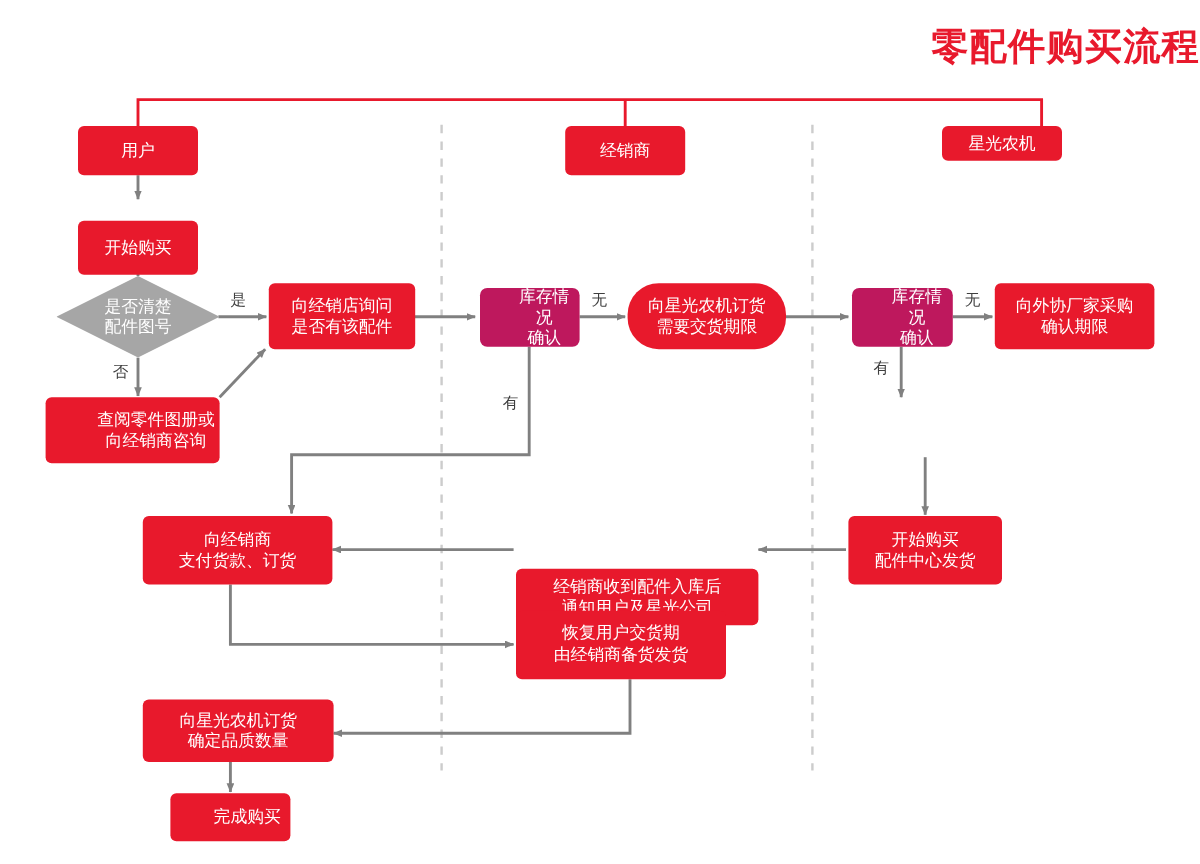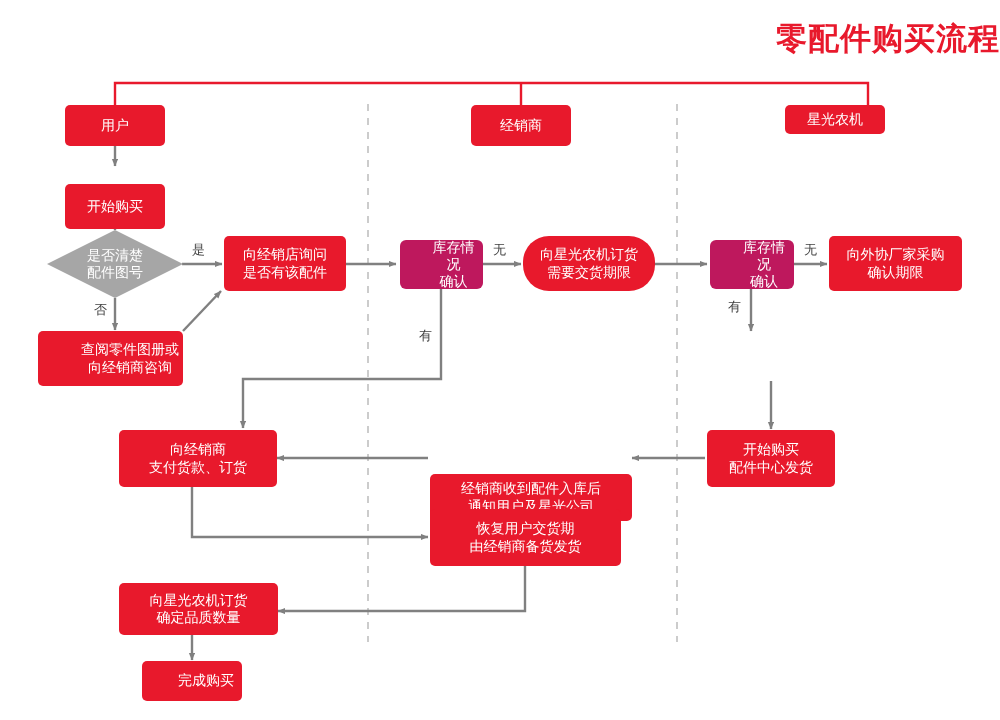--- a/index.html
+++ b/index.html
@@ -126,21 +126,21 @@
   <div class="node red" style="left:430px;top:430px;width:202px;height:47px;margin-top:44px;">
       <span>经销商收到配件入库后
 通知用户及星光公司</span>
     </div>
 
   <div class="node red" style="left:707px;top:430px;width:128px;height:57px;">
       <span>开始购买
 配件中心发货</span>
     </div>
 
-  <div class="node red" style="left:430px;top:509px;width:191px;height:57px;font-family:Liberation Serif, serif;">
+  <div class="node red" style="left:430px;top:509px;width:175px;height:57px;font-family:Liberation Serif, serif;">
       <span>恢复用户交货期
 由经销商备货发货</span>
     </div>
 
   <div class="node red" style="left:119px;top:583px;width:159px;height:52px;">
       <span>向星光农机订货
 确定品质数量</span>
     </div>
 
   <div class="node red" style="left:142px;top:661px;width:100px;height:40px;padding-left:32px;">

